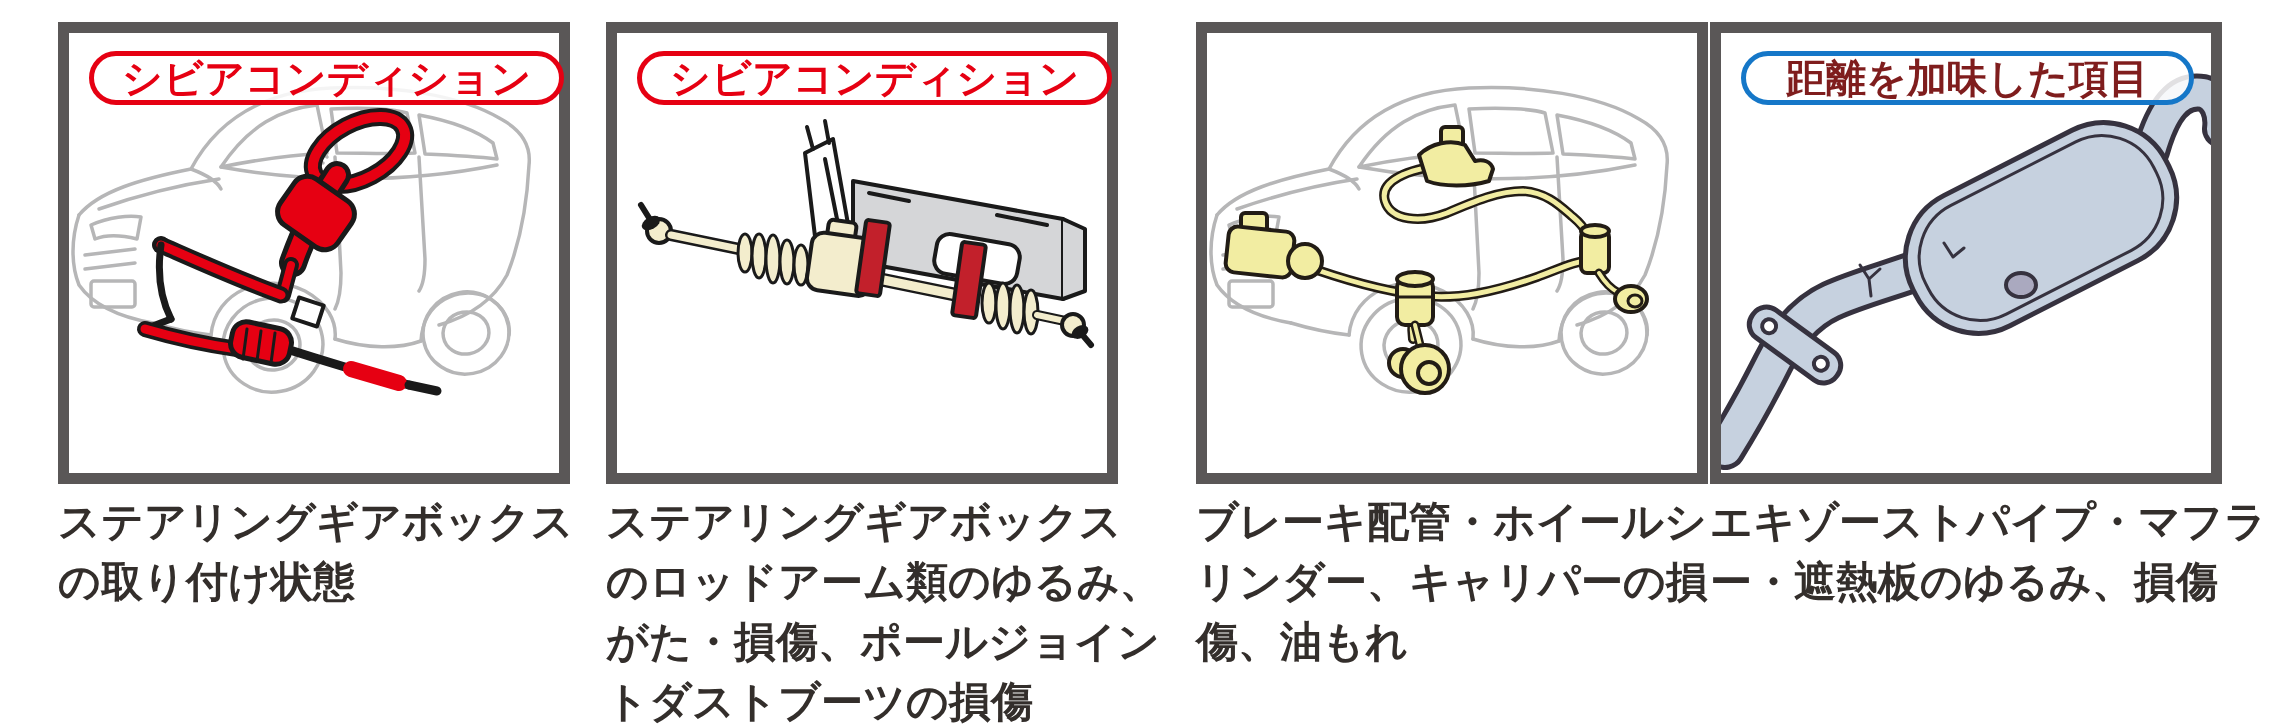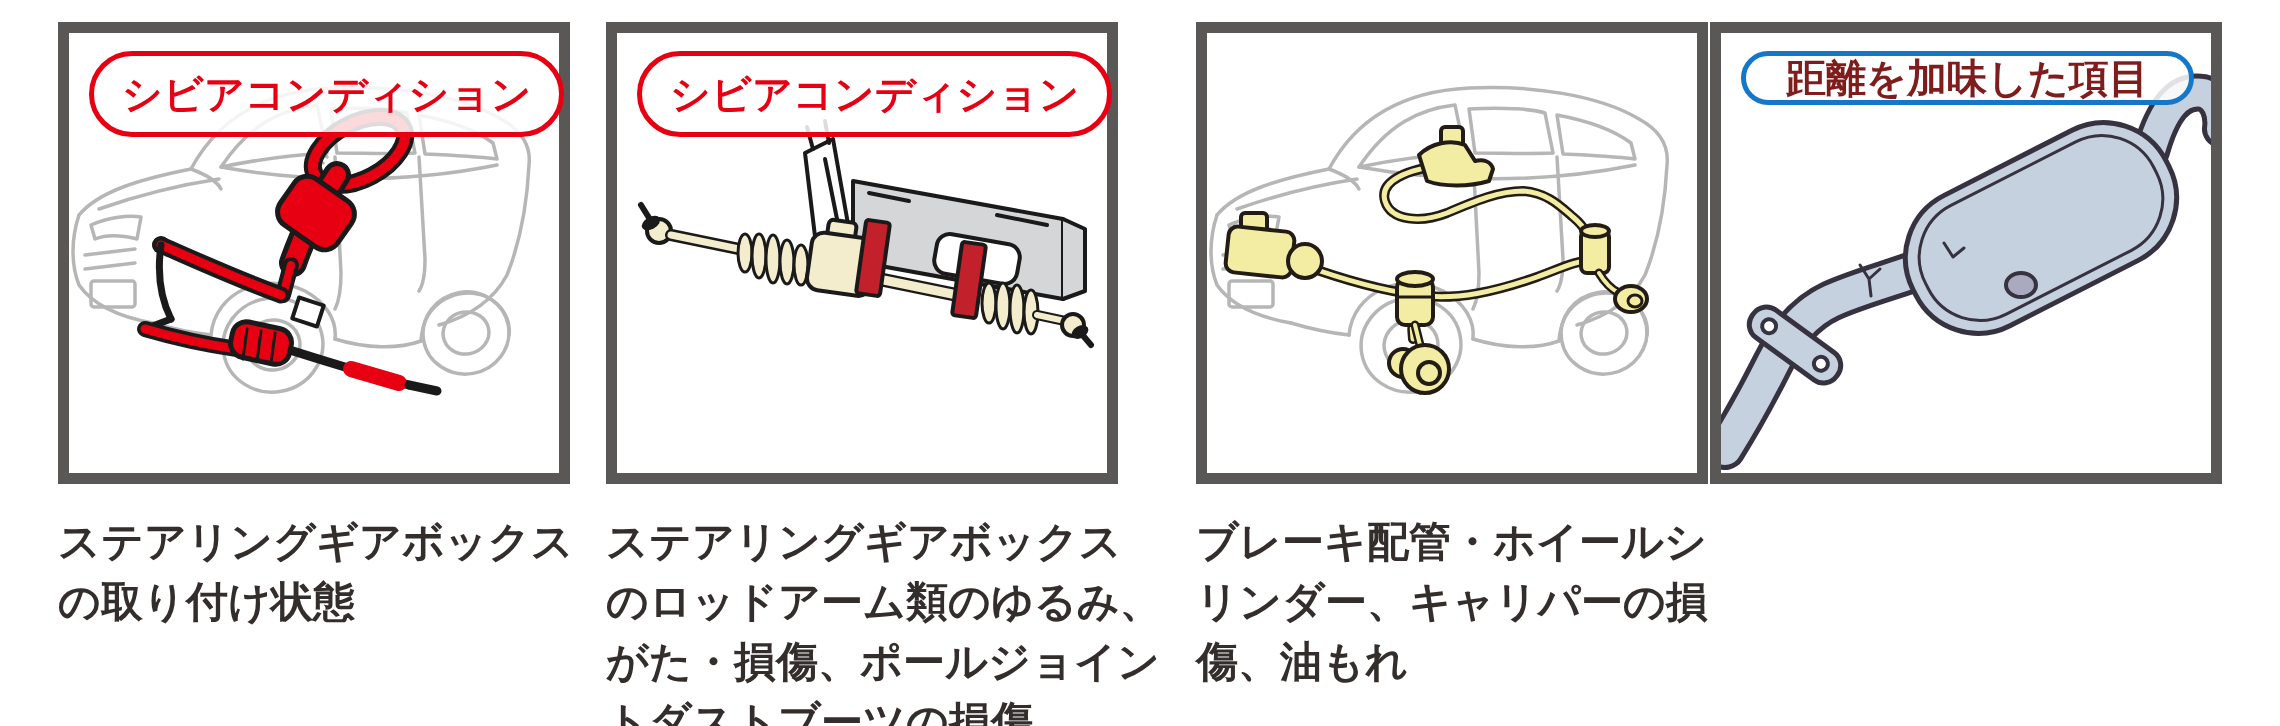--- a/index.html
+++ b/index.html
@@ -7,25 +7,25 @@
   .stage{position:relative;width:2280px;height:726px;background:#ffffff;overflow:hidden;}
   .panel{position:absolute;top:22px;width:512px;}
   .panel.p1{left:58px;}
   .panel.p2{left:606px;}
   .panel.p3{left:1158px;padding-left:38px;}
   .panel.p4{left:1710px;}
   .frame{position:relative;width:512px;height:462px;border:11px solid #5a5757;
          box-sizing:border-box;background:#ffffff;}
   .frame svg{position:absolute;left:0;top:0;width:490px;height:440px;display:block;}
   .badge{position:absolute;left:20px;top:18px;z-index:5;border:5px solid;border-radius:999px;
-         padding:16px 28px;font-size:40px;line-height:44px;font-weight:bold;white-space:nowrap;
+         padding:0 28px;font-size:40px;line-height:44px;font-weight:bold;white-space:nowrap;
          background:rgba(255,255,255,.85);}
   .badge.red{color:#e60012;border-color:#e60012;}
   .badge.blue{color:#7f1d1d;border-color:#1577c8;padding:0 40px;}
-  .caption{margin-top:28px;font-size:42px;line-height:60px;font-weight:bold;color:#332e2b;
+  .caption{margin-top:8px;font-size:42px;line-height:60px;font-weight:bold;color:#332e2b;
            white-space:pre;letter-spacing:0;}
 </style>
 </head>
 <body>
 
 <svg width="0" height="0" style="position:absolute" aria-hidden="true">
   <defs>
     <g id="car-art" stroke="#b6b6b7" stroke-width="3.5" fill="none" stroke-linecap="round" stroke-linejoin="round">
       <path d="M10,182 C30,158 72,146 122,136 C152,80 202,58 262,55 C324,52 392,62 432,86 C454,98 462,114 460,132 C458,172 450,212 438,242 C424,268 398,284 370,292"></path>
       <path d="M10,182 C2,206 2,232 10,252 C24,272 50,284 84,290"></path>
@@ -240,15 +240,17 @@
           <ellipse cx="300" cy="252" rx="15" ry="12" fill="#aaa9bf" stroke="#36323f" stroke-width="4"></ellipse>
 
           <g transform="rotate(36 74 312)">
             <rect x="22" y="295" width="104" height="34" rx="16" fill="#c6d1df" stroke="#36323f" stroke-width="5"></rect>
             <circle cx="42" cy="312" r="7" fill="#ffffff" stroke="#36323f" stroke-width="4"></circle>
             <circle cx="106" cy="312" r="7" fill="#ffffff" stroke="#36323f" stroke-width="4"></circle>
           </g>
         </g>
       </svg>
     </div>
+    <div class="caption">エキゾーストパイプ・マフラ
+ー・遮熱板のゆるみ、損傷</div>
   </div>
 
 </div>
 
 </body></html>

